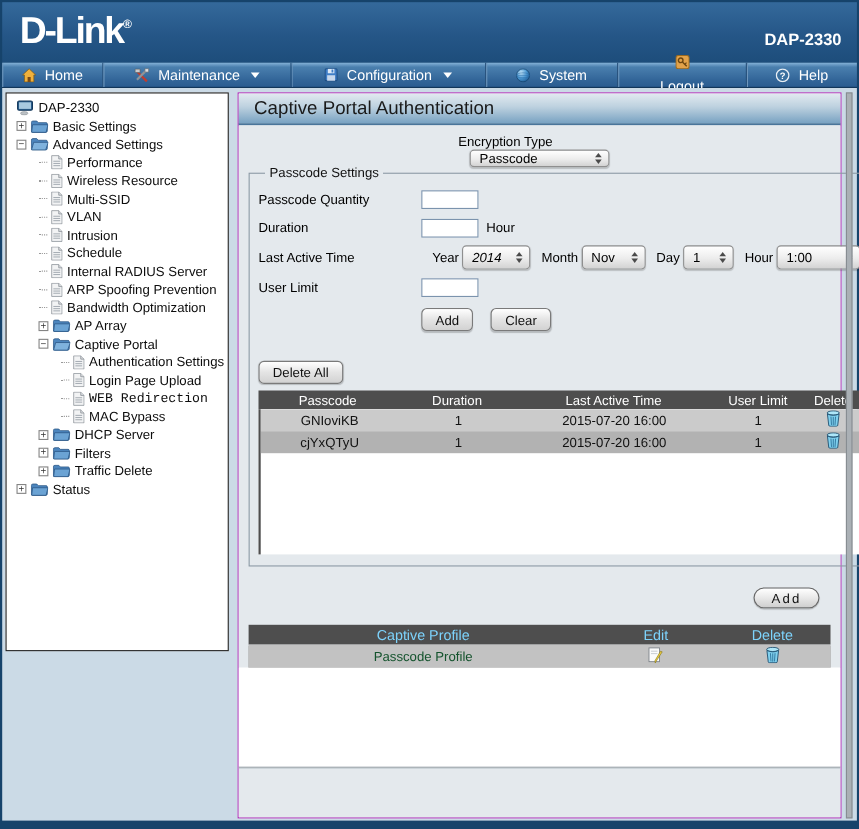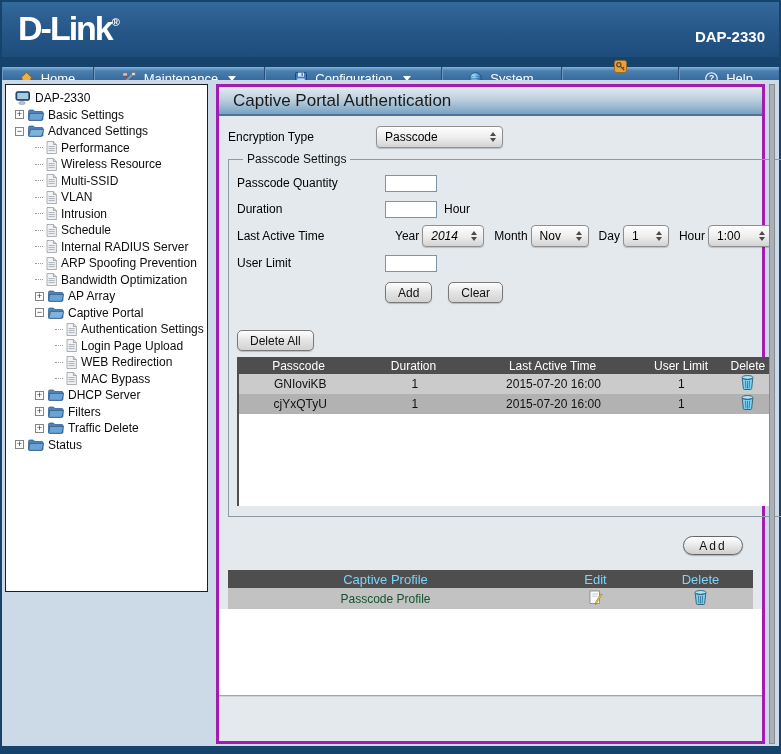--- a/index.html
+++ b/index.html
@@ -11,21 +11,21 @@
     overflow:hidden;
   }
   
   .banner { position:absolute; left:2px; top:2px; width:777px; height:55px;
     background:linear-gradient(#34699b, #255687 55%, #1d4d7b); }
   .logo { position:absolute; left:16px; top:7px; color:#fff; font-size:34px;
     font-weight:bold; letter-spacing:-2px; }
   .logo sup { font-size:11px; letter-spacing:0; vertical-align:14px; }
   .model { position:absolute; right:14px; top:26px; color:#fff; font-size:15px; font-weight:bold; }
   
-  .navbar { position:absolute; left:2px; top:67px; width:777px; height:23px;
+  .navbar { position:absolute; left:2px; top:57px; width:777px; height:23px;
     display:flex;
     background:linear-gradient(#85b2d8 0%, #4a7fae 18%, #336699 70%, #2b5c90 100%);
     border-bottom:1px solid #12365a; }
   .nav-item { display:flex; align-items:center; justify-content:center; gap:8px;
     color:#fff; font-size:13px; cursor:pointer;
     border-right:1px solid #27507a; box-shadow:inset 1px 0 0 #6e97bd; }
   .nav-item:nth-child(1){ width:92px; }
   .nav-item:nth-child(2){ width:171px; }
   .nav-item:nth-child(3){ width:177px; }
   .nav-item:nth-child(4){ width:120px; }
@@ -41,21 +41,21 @@
     background:#fff; border:1px solid #1f1f1f; overflow:hidden; padding:5px 0 0 5px; }
   .tree-row { display:flex; align-items:center; height:16.5px; font-size:12px;
     color:#0d0d0d; white-space:nowrap; cursor:pointer; }
   .tree-row .icon { display:flex; margin-right:4px; }
   .expand-box { width:9px; height:9px; border:1px solid #848484; background:#fff;
     font-size:9px; line-height:7px; text-align:center; color:#333; margin-right:4px;
     flex:none; cursor:pointer; }
   .conn { width:8px; border-top:1px dotted #999; margin-right:3px; flex:none; }
   
   .main-frame { position:absolute; left:214px; top:4px; width:549px; height:660px;
-    background:#fff; border:3px solid #a21caf; display:flex; flex-direction:column; }
+    background:#fff; border:1px solid #a21caf; display:flex; flex-direction:column; }
   .titlebar { height:29px; flex:none; display:flex; align-items:center; padding-left:14px;
     font-size:17px; color:#1a1a1a;
     background:linear-gradient(#e2eaf0 0%, #bdd1df 45%, #78a2c2 100%);
     border-bottom:2px solid #49759a; }
   .panel { background:#e4e9ed; padding:8px 9px 0 9px; flex:none; }
   .form-row { display:flex; align-items:center; height:26px; }
   .form-label { width:148px; font-size:12px; color:#000; flex:none; }
   .txt-input { width:52px; height:17px; border:1px solid #7b93ad; background:#fff;
     font-size:12px; font-family:"Liberation Sans",sans-serif; padding:0 3px; }
   .unit { font-size:12px; margin-left:7px; }
@@ -378,21 +378,21 @@
             <svg width="11" height="13" viewBox="0 0 11 13">
               <path d="M1 0.5 L7.4 0.5 L10.4 3.5 L10.4 12.5 L1 12.5 Z" fill="#f2f3f4" stroke="#8a9097" stroke-width="0.7"></path>
               <path d="M7.4 0.5 L7.4 3.5 L10.4 3.5" fill="#d7dadd" stroke="#8a9097" stroke-width="0.7"></path>
               <line x1="2.5" y1="5.6" x2="8.7" y2="5.6" stroke="#9aa2aa" stroke-width="0.8"></line>
               <line x1="2.5" y1="7.6" x2="8.7" y2="7.6" stroke="#9aa2aa" stroke-width="0.8"></line>
               <line x1="2.5" y1="9.6" x2="8.7" y2="9.6" stroke="#9aa2aa" stroke-width="0.8"></line>
             </svg>
           </span>
           <span>Login Page Upload</span>
         </div>
-        <div class="tree-row" style="padding-left: 44px;">
+        <div class="tree-row" style="padding-left: 44px; font-family: Liberation Mono, monospace;">
           <span class="conn"></span>
           <span class="icon">
             <svg width="11" height="13" viewBox="0 0 11 13">
               <path d="M1 0.5 L7.4 0.5 L10.4 3.5 L10.4 12.5 L1 12.5 Z" fill="#f2f3f4" stroke="#8a9097" stroke-width="0.7"></path>
               <path d="M7.4 0.5 L7.4 3.5 L10.4 3.5" fill="#d7dadd" stroke="#8a9097" stroke-width="0.7"></path>
               <line x1="2.5" y1="5.6" x2="8.7" y2="5.6" stroke="#9aa2aa" stroke-width="0.8"></line>
               <line x1="2.5" y1="7.6" x2="8.7" y2="7.6" stroke="#9aa2aa" stroke-width="0.8"></line>
               <line x1="2.5" y1="9.6" x2="8.7" y2="9.6" stroke="#9aa2aa" stroke-width="0.8"></line>
             </svg>
           </span>
@@ -451,21 +451,21 @@
           </span>
           <span>Status</span>
         </div>
       </div>
   </div>
 
   <div class="main-frame">
     <div class="titlebar">Captive Portal Authentication</div>
 
     <div class="panel">
-      <div class="form-row" style="margin-bottom:2px;">
+      <div class="form-row" style="margin-bottom:2px;flex-direction:column;">
         <div class="form-label">Encryption Type</div>
         <div class="mac-select" style="width:127px;">
           <span>Passcode</span>
           <span class="spin">
               <i class="up"></i>
               <i class="dn"></i>
             </span>
         </div>
       </div>
 
@@ -503,21 +503,21 @@
           </div>
           <span class="sel-label">Day</span>
           <div class="mac-select" style="width:46px;">
             <span>1</span>
             <span class="spin">
                 <i class="up"></i>
                 <i class="dn"></i>
               </span>
           </div>
           <span class="sel-label">Hour</span>
-          <div class="mac-select" style="width:64px;">
+          <div class="mac-select" style="width:76px;">
             <span>1:00</span>
             <span class="spin">
                 <i class="up"></i>
                 <i class="dn"></i>
               </span>
           </div>
         </div>
 
         <div class="form-row">
           <div class="form-label">User Limit</div>

